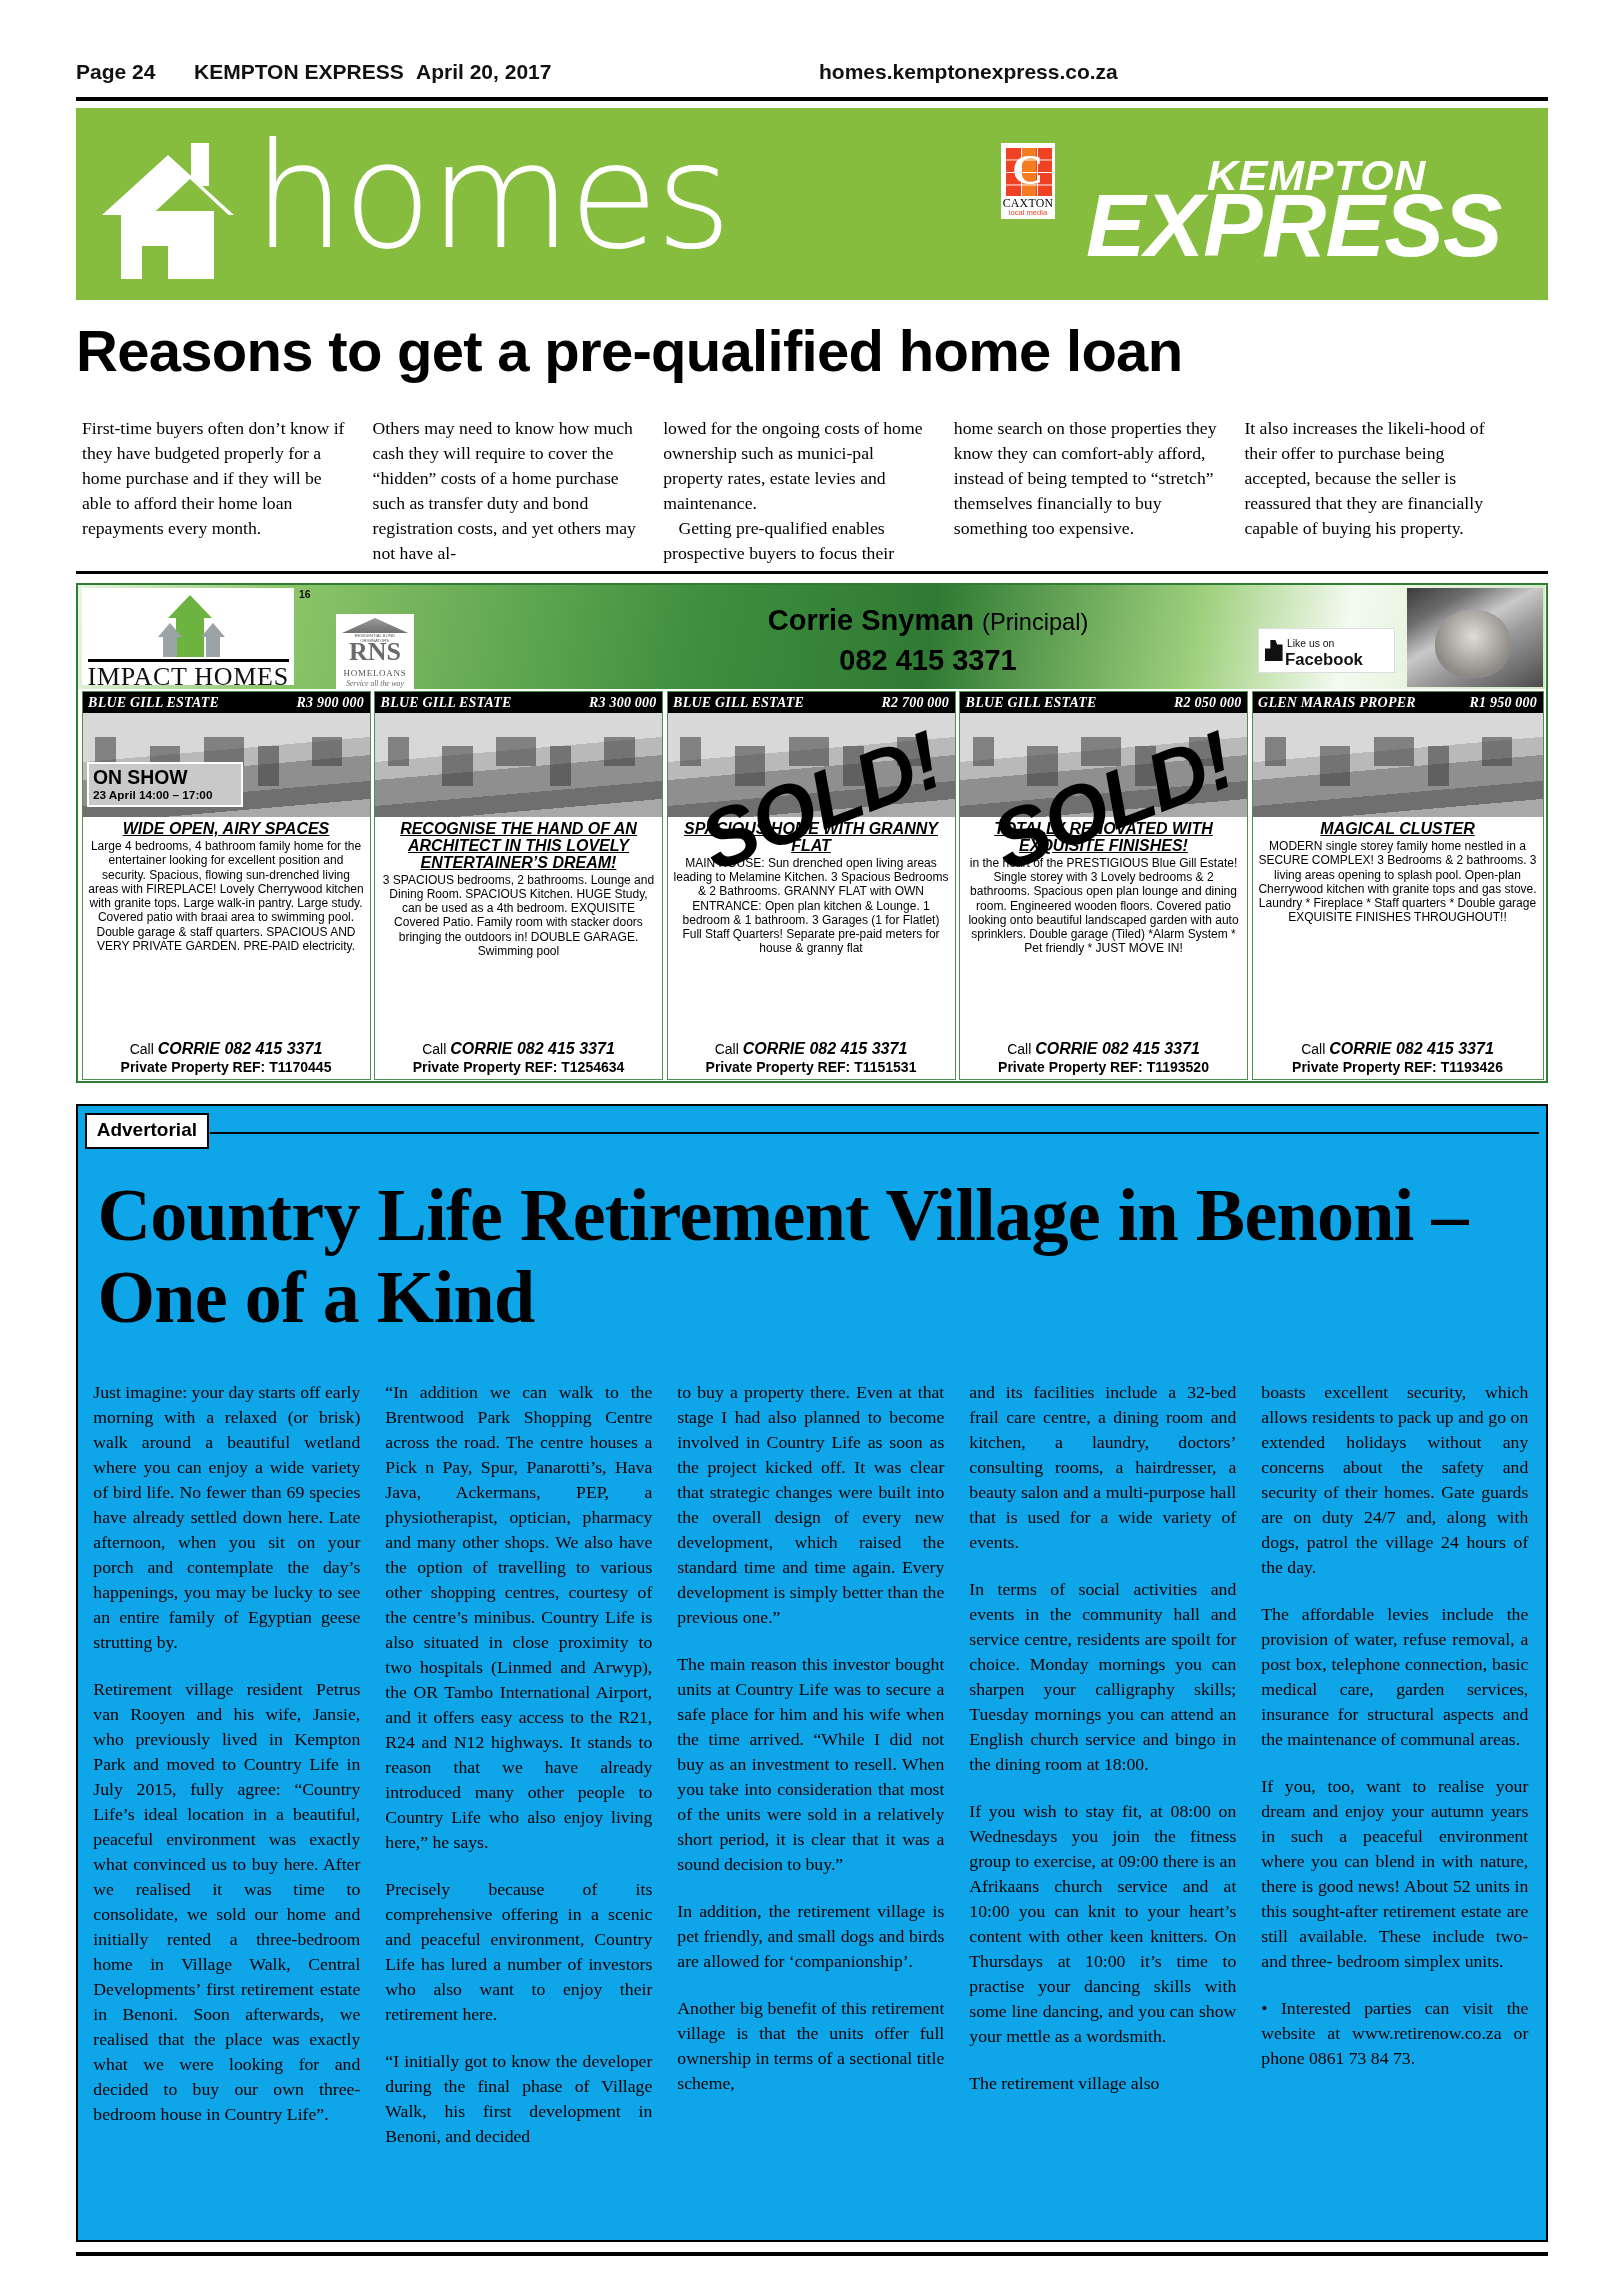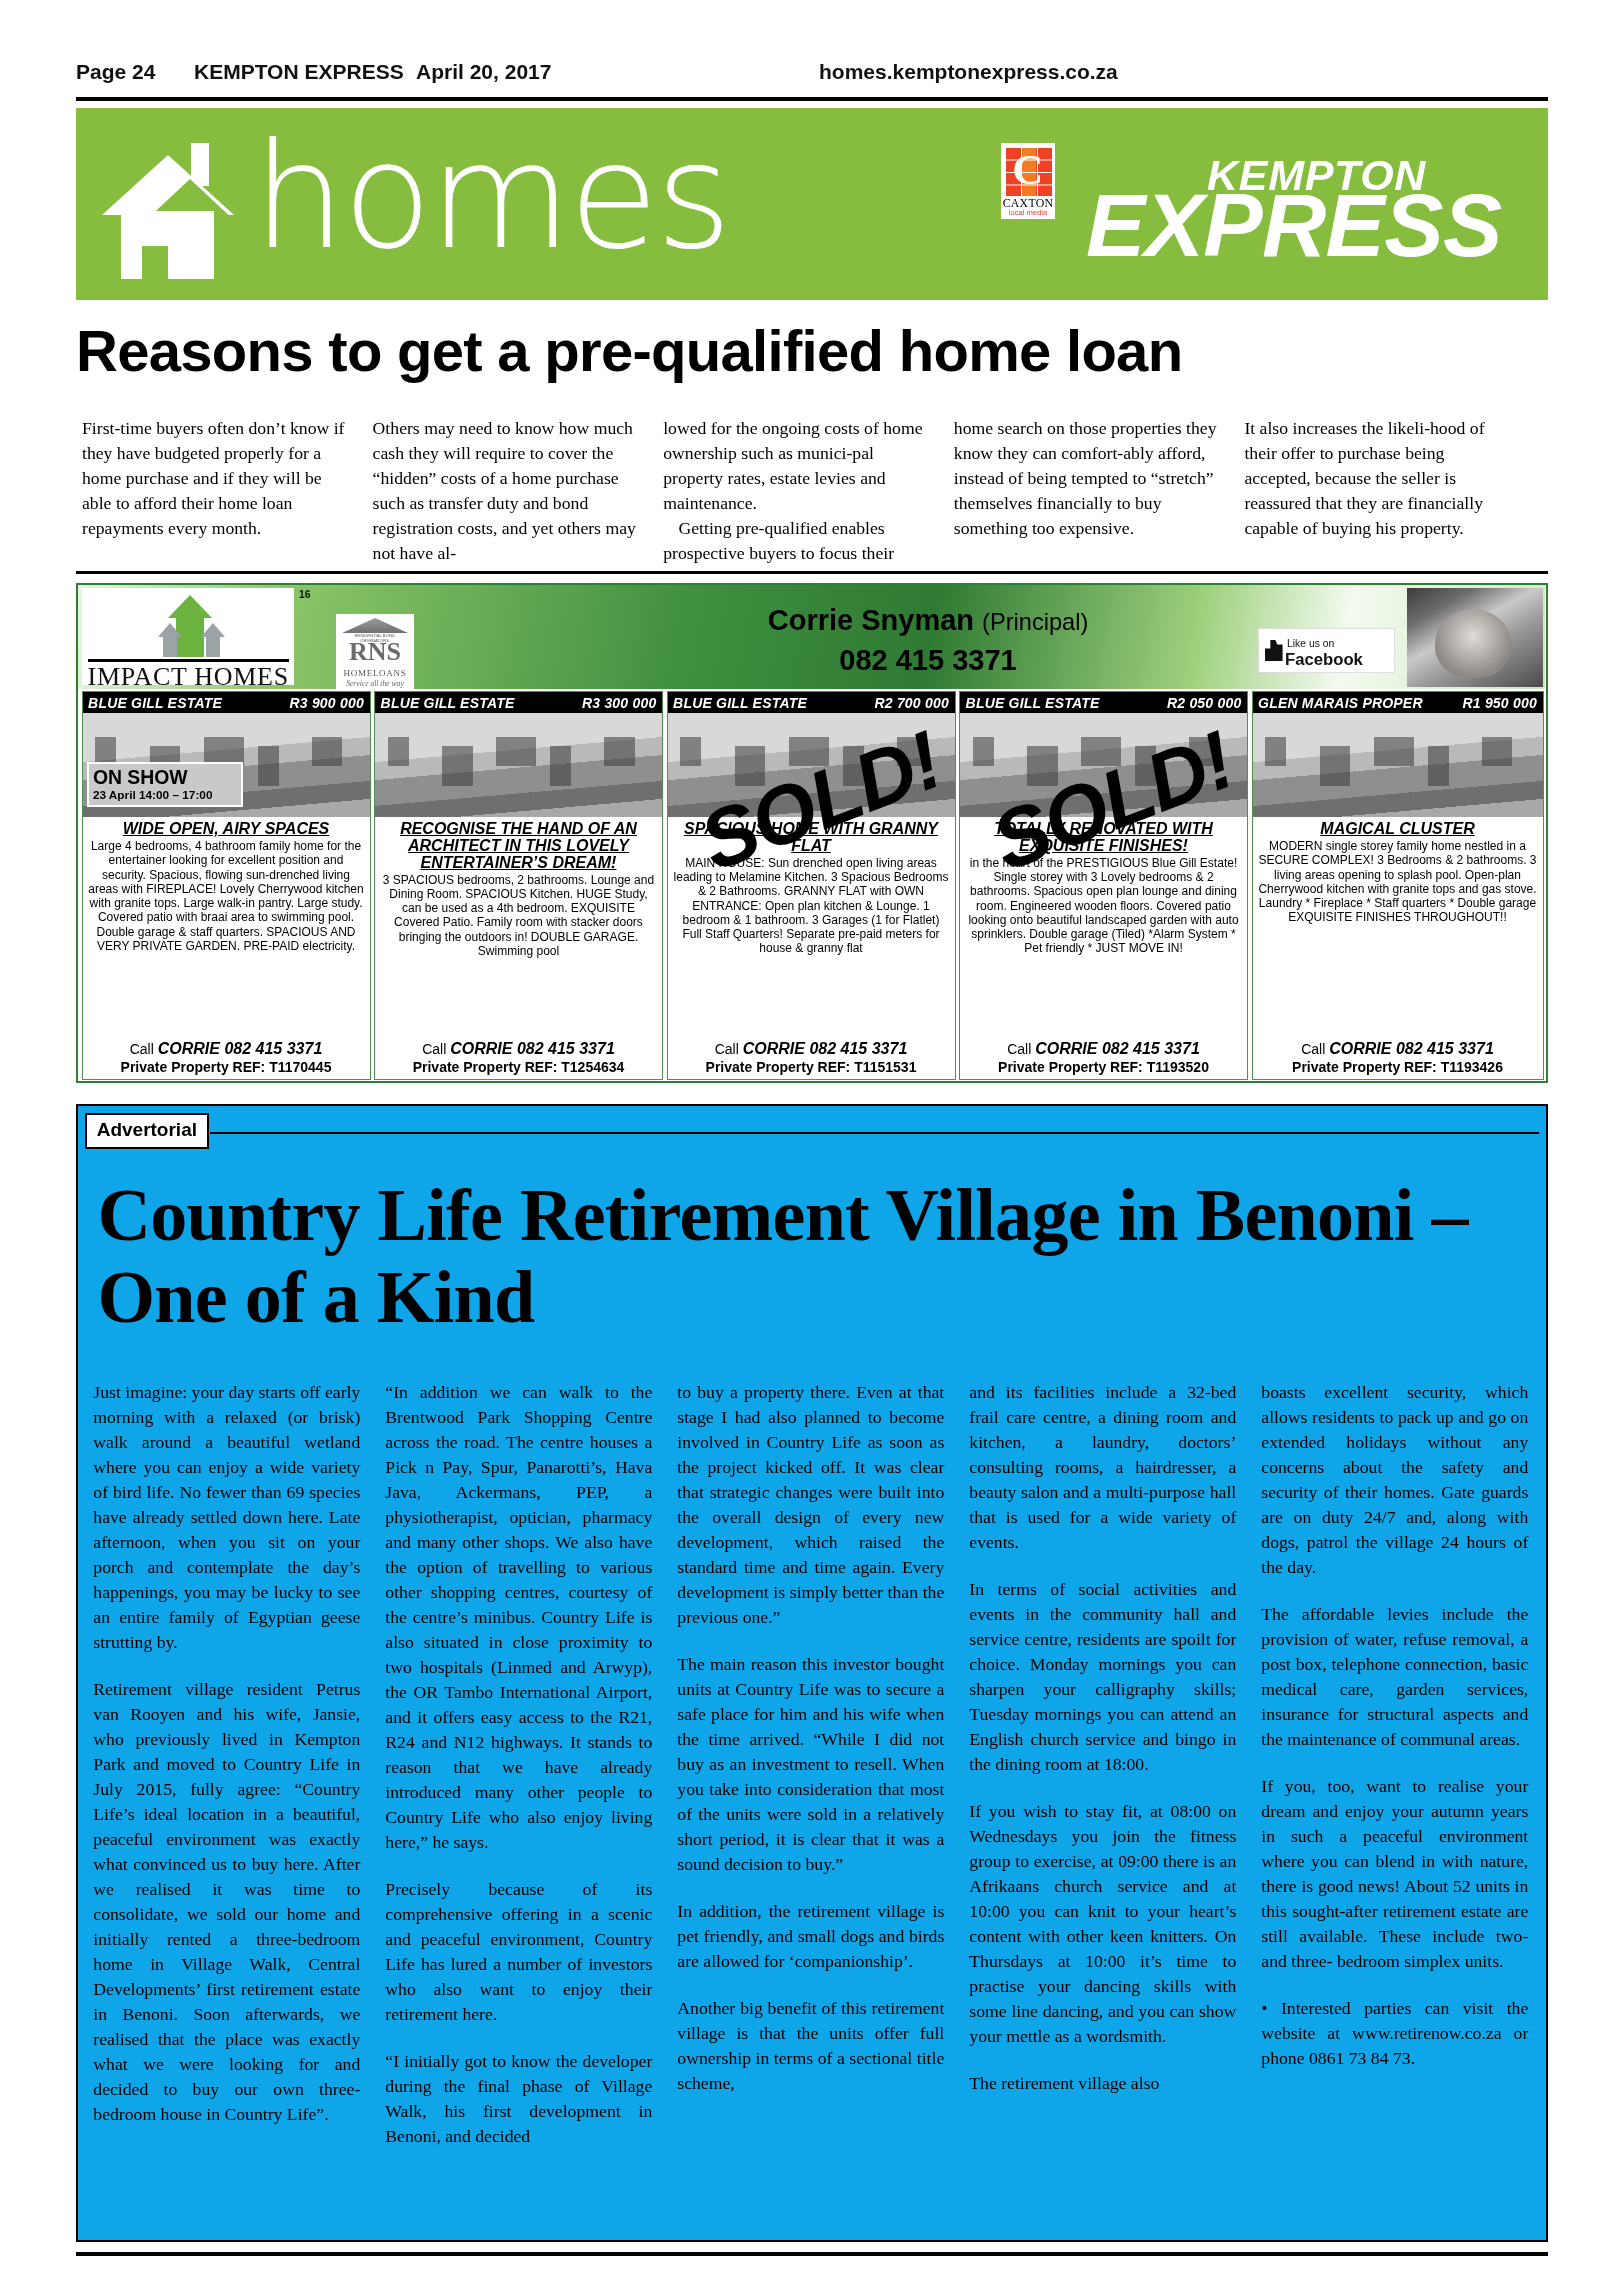--- a/index.html
+++ b/index.html
@@ -77,21 +77,21 @@
   .fb .l1 span{font-weight:400;font-size:10.4px;}
   .fb .l2{position:absolute;left:26px;top:21px;font-family:"Liberation Sans",sans-serif;font-weight:700;font-size:16.7px;color:#111;}
   .agent-photo{position:absolute;left:1329px;top:2.8px;width:136px;height:99px;
      background:linear-gradient(150deg,#3b3b3b 0%,#6d6d6d 22%,#c9c9c9 42%,#9a9a9a 60%,#4a4a4a 100%);}
   .agent-photo:after{content:"";position:absolute;left:28px;top:21px;width:76px;height:69px;border-radius:50% 50% 45% 45%;background:radial-gradient(circle at 50% 40%,#e0dcd8,#8d8984 70%);}
 
   
   .listings{position:absolute;left:3.5px;top:106px;width:1462px;height:389px;display:flex;gap:3.5px;}
   .lst{width:289px;position:relative;background:#fff;border:1.4px solid #4f8f4f;box-sizing:border-box;}
   .lst:last-child{width:292px;}
-  .lst-hd{height:21px;background:#000;color:#fff;display:flex;align-items:center;justify-content:space-between;padding:0 5.6px;font-family:Liberation Sans, sans-serif;font-weight:700;font-style:italic;font-size:14px;letter-spacing:0.2px;}
+  .lst-hd{height:21px;background:#000;color:#fff;display:flex;align-items:center;justify-content:space-between;padding:0 5.6px;font-family:Liberation Serif, serif;font-weight:700;font-style:italic;font-size:14px;letter-spacing:0.2px;}
   .lst-img{height:104px;position:relative;overflow:hidden;
      background:linear-gradient(175deg,#d8d8d8 0 38%,#b9b9b9 38% 52%,#8f8f8f 52% 72%,#6f6f6f 72% 86%,#a8a8a8 86% 100%);}
   .lst-img .win{position:absolute;background:#3a3a3a;}
   .onshow{position:absolute;left:4.2px;top:49px;width:156px;background:#c9c9c9;border:2.1px solid #fff;padding:2.8px 4.2px;box-sizing:border-box;}
   .onshow .t1{font-family:"Liberation Sans",sans-serif;font-weight:700;font-size:19.4px;color:#000;line-height:21px;}
   .onshow .t2{font-family:"Liberation Sans",sans-serif;font-weight:700;font-size:11.8px;color:#000;line-height:14px;}
   .lst-body{padding:4.2px 5.6px 0;text-align:center;font-family:"Liberation Sans",sans-serif;font-size:12px;line-height:14.2px;color:#000;}
   .lst-body .ttl{font-weight:700;font-style:italic;text-decoration:underline;font-size:16px;line-height:16.7px;display:block;margin-bottom:1.4px;}
   .lst-call{position:absolute;left:0;bottom:21px;width:100%;text-align:center;font-family:"Liberation Sans",sans-serif;font-size:14px;color:#000;}
   .lst-call b{font-style:italic;font-weight:700;font-size:16px;}

